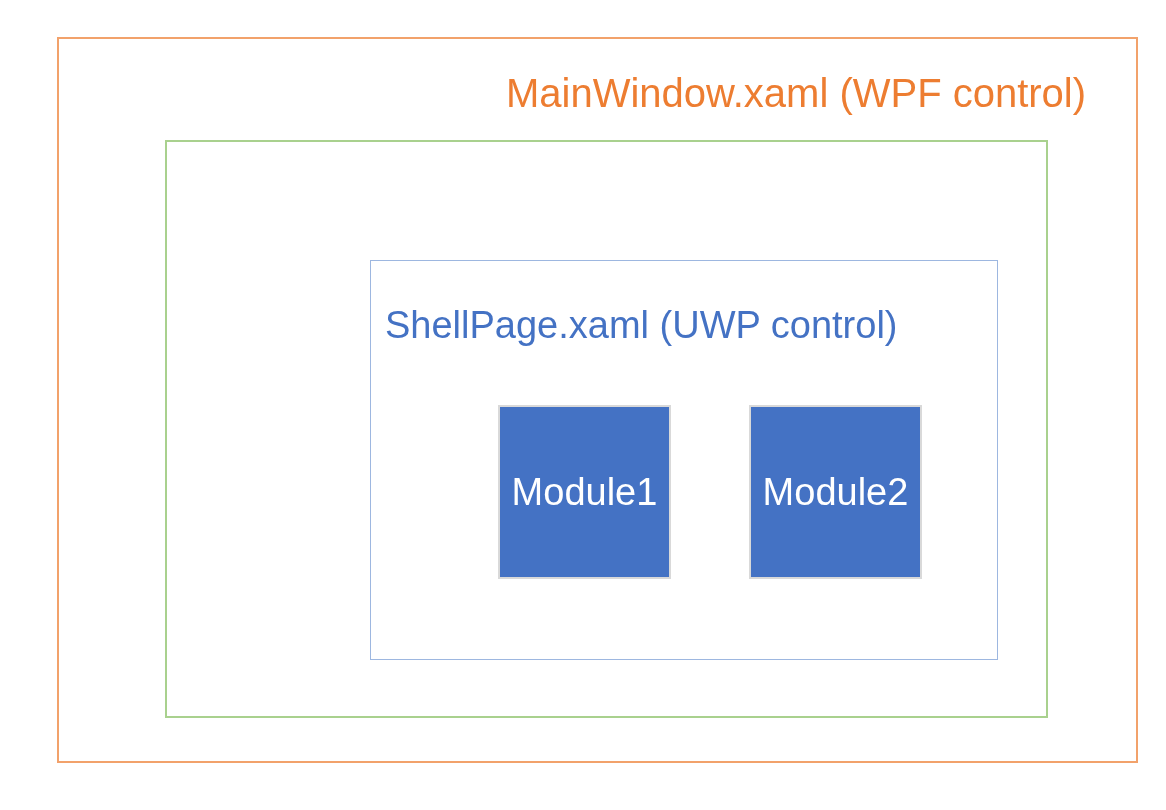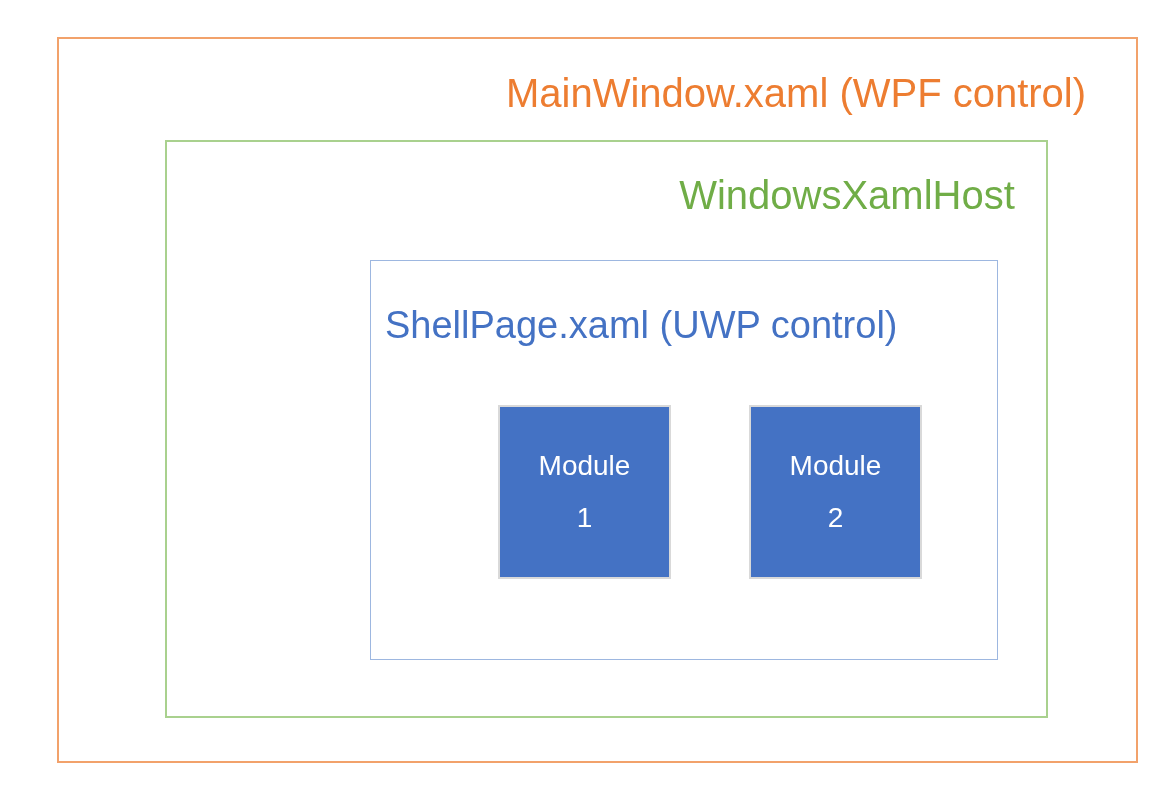--- a/index.html
+++ b/index.html
@@ -39,36 +39,35 @@
   .shellpage-label {
     position: absolute; left: 14px; top: 40px; width: 600px; height: 48px;
     color: #4472C4; font-size: 38px; line-height: 48px; text-align: left;
     white-space: nowrap;
   }
 
   .module-box {
     position: absolute; top: 144px; width: 173px; height: 174px;
     background: #4472C4;
     border: 2px solid #D9D9D9;
-    display: flex; flex-direction: column; align-items: center; justify-content: center;
-    color: #ffffff; font-size: 28px; line-height: 52px; text-align: center;
+    display: flex; flex-direction: row; align-items: center; justify-content: center;
+    color: #ffffff; font-size: 38px; line-height: 52px; text-align: center;
   }
   .module-1 { left: 127px; }
   .module-2 { left: 378px; }
 </style>
 </head>
 <body>
 
 <div class="stage">
 
   <div class="box mainwindow-box">
     <div class="mainwindow-label">MainWindow.xaml (WPF control)</div>
 
     <div class="box xamlhost-box">
-      <div class="xamlhost-label">WindowsXamlHost</div>
 
       <div class="box shellpage-box">
         <div class="shellpage-label">ShellPage.xaml (UWP control)</div>
 
         <div class="module-box module-1">
           <span>Module</span>
           <span>1</span>
         </div>
 
         <div class="module-box module-2">

